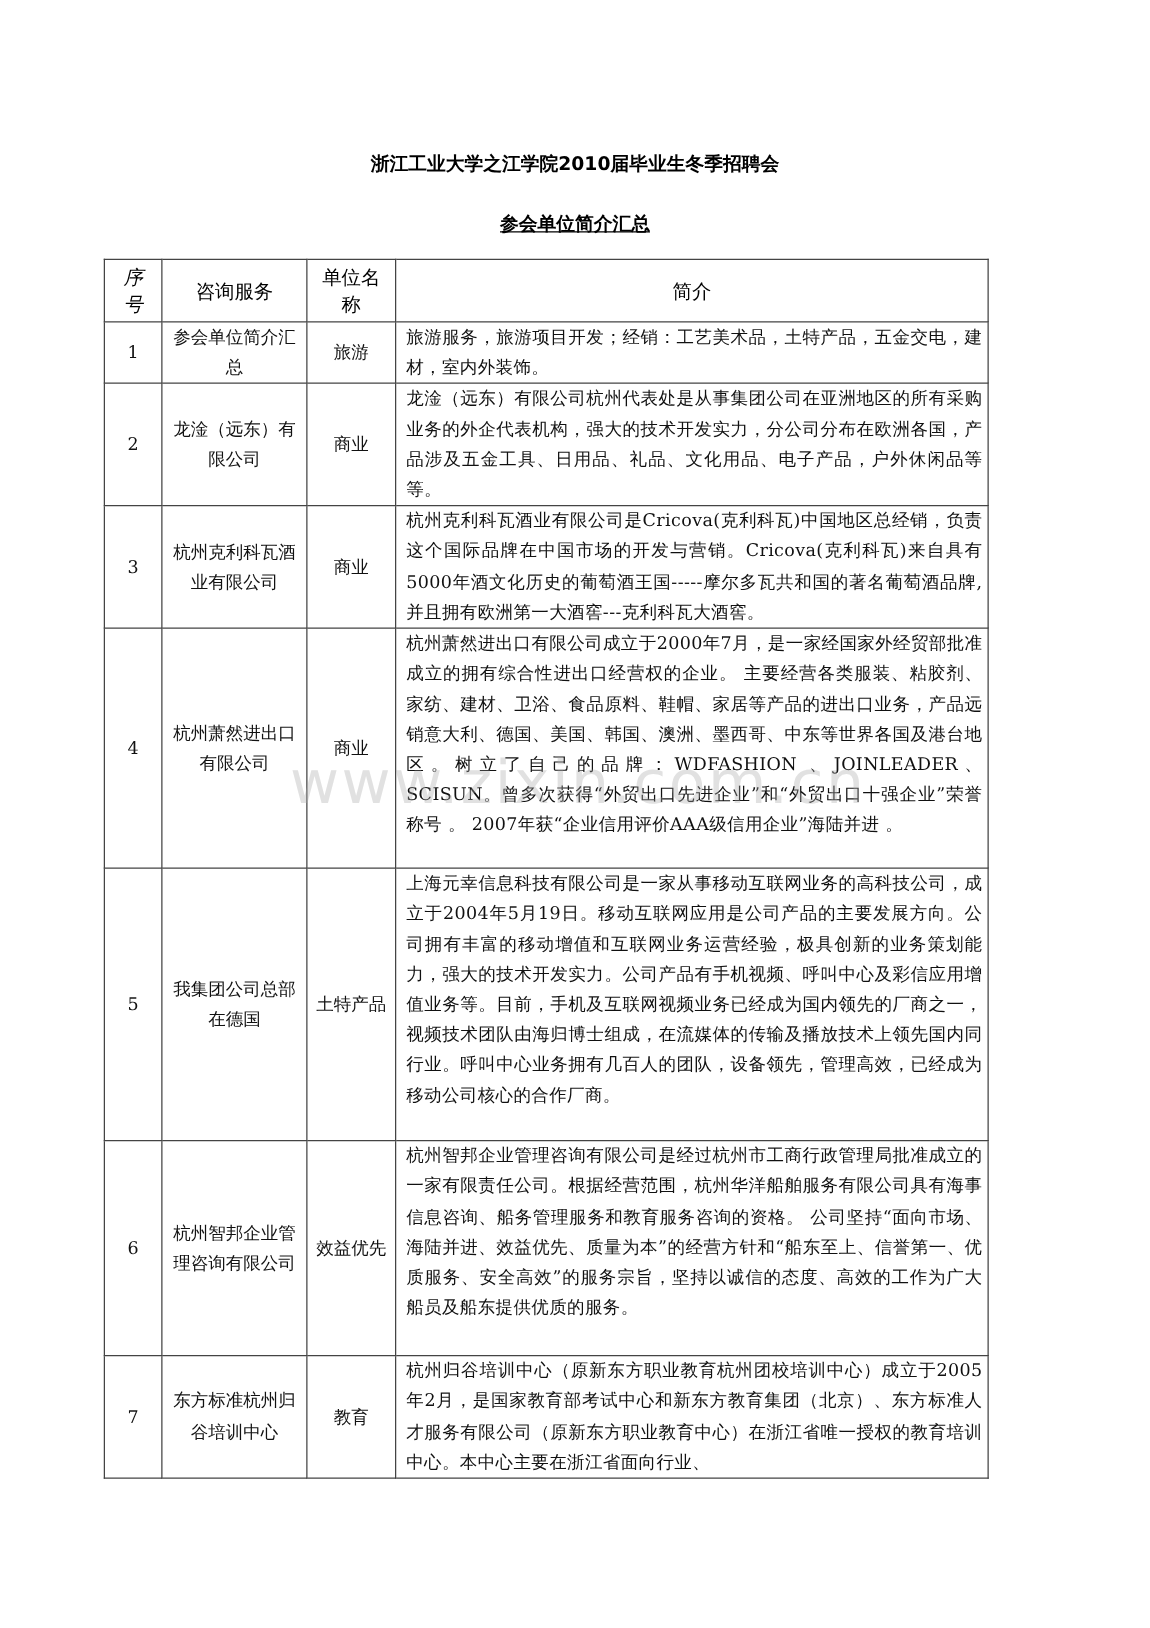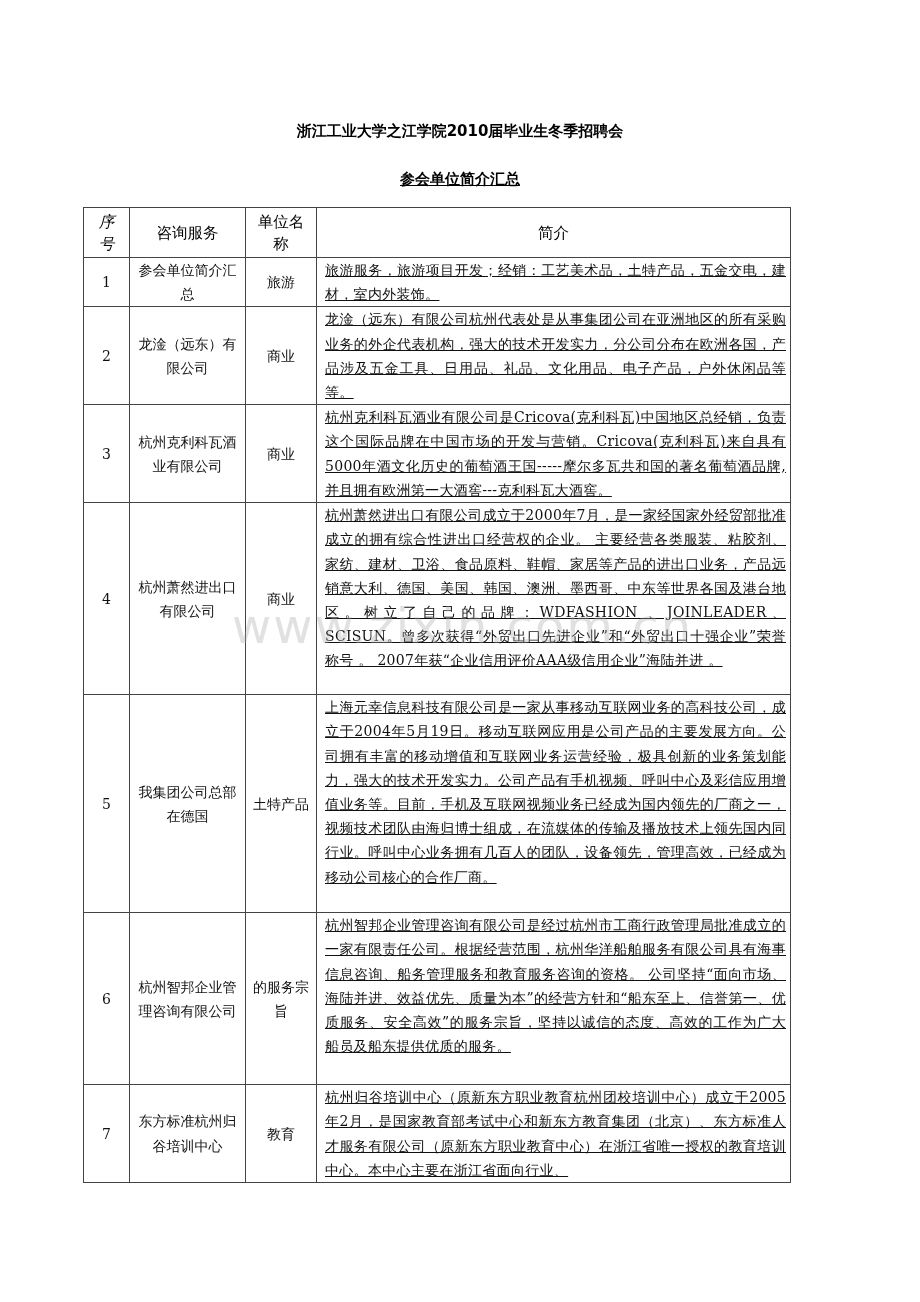--- a/index.html
+++ b/index.html
@@ -11,21 +11,21 @@
   .title1 { top: 122px; }
   .title2 { top: 170px; text-decoration: underline; }
   table { position: absolute; left: 83px; top: 207px; border-collapse: collapse;
           width: 707px; table-layout: fixed; }
   td, th { border: 1px solid #444; padding: 0; vertical-align: middle; }
   th { font-family: "DejaVu Sans", "Liberation Sans", sans-serif; font-weight: normal;
        font-size: 15.5px; line-height: 22px; text-align: center; color: #000; }
   td { font-size: 14px; line-height: 24.2px; }
   td.c { text-align: center; padding: 0 4px; }
   td.num { text-align: center; }
-  td.desc { text-align: justify; padding: 0 4px 0 8px; vertical-align: top; letter-spacing: 0.3px; text-decoration: underline; }
+  td.desc { text-align: justify; padding: 0 4px 0 8px; vertical-align: top; letter-spacing: 0.3px; }
   .watermark { position: absolute; left: 232px; top: 598px; font-family: "DejaVu Sans", "Liberation Sans", sans-serif;
                font-size: 48px; color: rgba(170,170,170,0.35); letter-spacing: 2px; pointer-events: none; }
 </style>
 </head>
 <body>
 
 <div class="title title1">浙江工业大学之江学院2010届毕业生冬季招聘会</div>
 <div class="title title2">参会单位简介汇总</div>
 
 <table>
@@ -70,21 +70,21 @@
     </tr>
     <tr style="height:218px">
       <td class="num">5</td>
       <td class="c">我集团公司总部在德国</td>
       <td class="c">土特产品</td>
       <td class="desc">上海元幸信息科技有限公司是一家从事移动互联网业务的高科技公司，成立于2004年5月19日。移动互联网应用是公司产品的主要发展方向。公司拥有丰富的移动增值和互联网业务运营经验，极具创新的业务策划能力，强大的技术开发实力。公司产品有手机视频、呼叫中心及彩信应用增值业务等。目前，手机及互联网视频业务已经成为国内领先的厂商之一，视频技术团队由海归博士组成，在流媒体的传输及播放技术上领先国内同行业。呼叫中心业务拥有几百人的团队，设备领先，管理高效，已经成为移动公司核心的合作厂商。</td>
     </tr>
     <tr style="height:172px">
       <td class="num">6</td>
       <td class="c">杭州智邦企业管理咨询有限公司</td>
-      <td class="c">的服务宗旨</td>
+      <td class="c">效益优先</td>
       <td class="desc">杭州智邦企业管理咨询有限公司是经过杭州市工商行政管理局批准成立的一家有限责任公司。根据经营范围，杭州华洋船舶服务有限公司具有海事信息咨询、船务管理服务和教育服务咨询的资格。 公司坚持“面向市场、海陆并进、效益优先、质量为本”的经营方针和“船东至上、信誉第一、优质服务、安全高效”的服务宗旨，坚持以诚信的态度、高效的工作为广大船员及船东提供优质的服务。</td>
     </tr>
     <tr style="height:96px">
       <td class="num">7</td>
       <td class="c">东方标准杭州归谷培训中心</td>
       <td class="c">教育</td>
       <td class="desc">杭州归谷培训中心（原新东方职业教育杭州团校培训中心）成立于2005年2月，是国家教育部考试中心和新东方教育集团（北京）、东方标准人才服务有限公司（原新东方职业教育中心）在浙江省唯一授权的教育培训中心。本中心主要在浙江省面向行业、</td>
     </tr>
   </tbody>
 </table>

